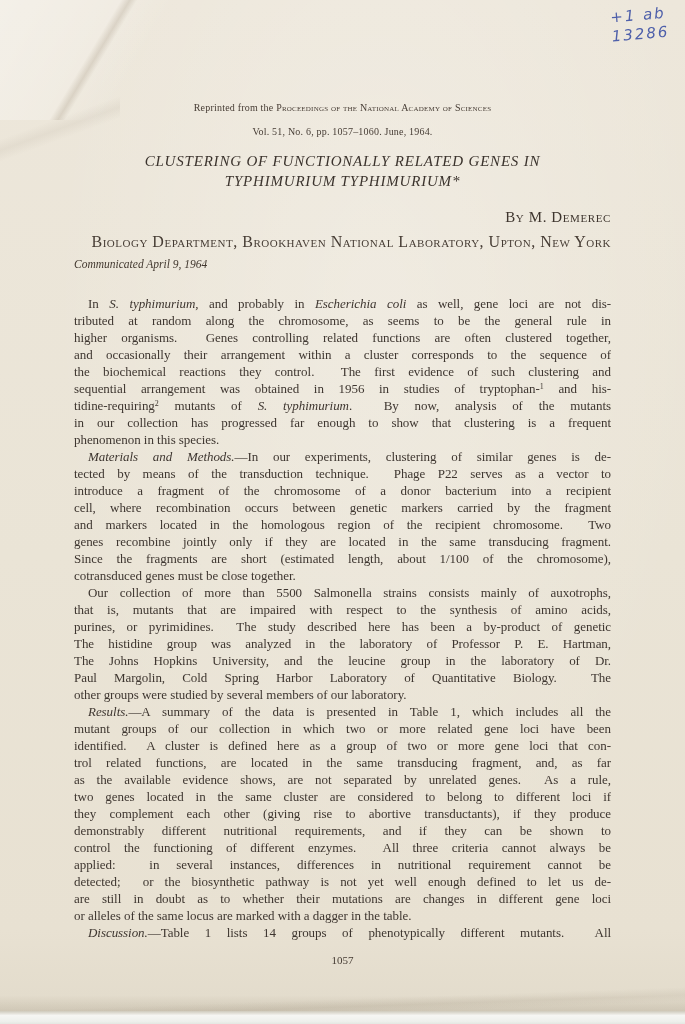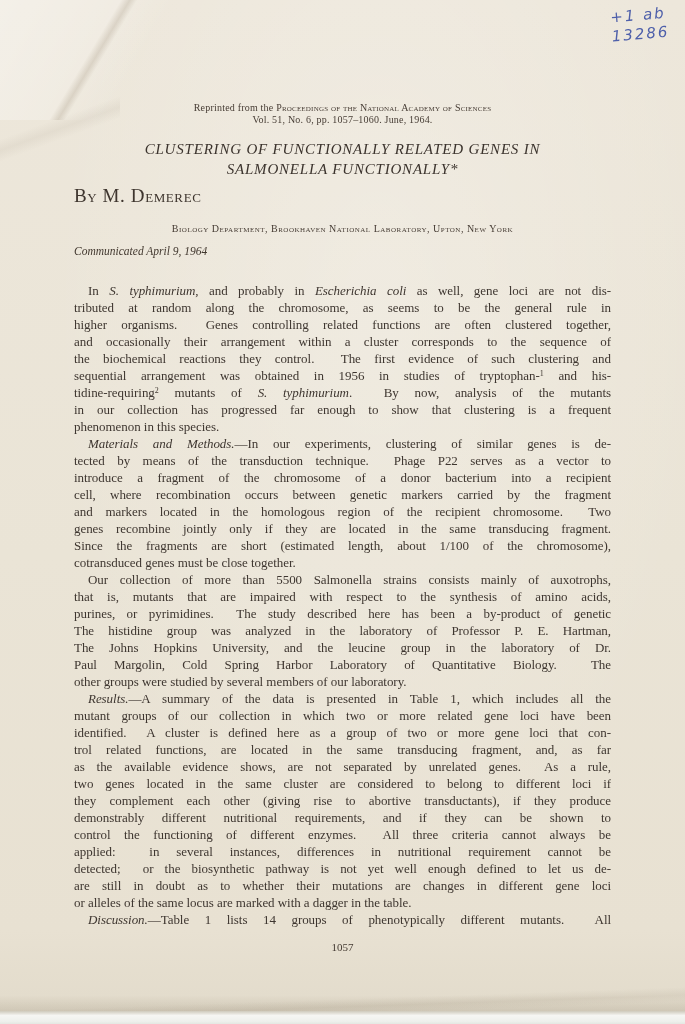--- a/index.html
+++ b/index.html
@@ -50,34 +50,34 @@
   .content {
     position: relative; width: 537px; margin: 0 auto;
     padding-top: 74px; color: #3e3630;
   }
   .reprint-line {
     text-align: center; font-size: 10px; line-height: 12px;
     color: #463c34; letter-spacing: 0.2px; margin-top: 28px;
   }
   .sc { font-variant: small-caps; }
   .vol-line {
-    text-align: center; font-size: 10px; line-height: 12px; margin-top: 0;
+    text-align: center; font-size: 10px; line-height: 12px; margin-top: 12px;
     color: #463c34; letter-spacing: 0.2px;
   }
   .title {
     margin-top: 14px; text-align: center; font-style: italic;
     font-size: 15px; line-height: 19.5px; letter-spacing: 0.8px;
     color: #3b332d;
   }
   .byline {
-    margin-top: 9px; text-align: left; font-size: 19px; line-height: 15px;
+    margin-top: 19px; text-align: right; font-size: 15px; line-height: 15px;
     font-variant: small-caps; letter-spacing: 0.6px; color: #3e352e;
   }
   .affiliation {
-    margin-top: 20px; text-align: center; font-size: 10px; line-height: 12px;
+    margin-top: 11px; text-align: right; font-size: 16px; line-height: 12px;
     font-variant: small-caps; letter-spacing: 0.5px; color: #463c34;
   }
   .communicated {
     margin-top: 9px; font-style: italic;
     font-size: 11.5px; line-height: 14px; color: #42382f;
   }
   .body-text { margin-top: 24px; font-size: 13px; color: #3e3630; }
   .para .line {
     text-align: justify; text-align-last: justify;
     height: 17px; line-height: 17px; overflow: hidden;
@@ -106,21 +106,21 @@
   </div>
 
   <div class="content">
 
     <div class="reprint-line"><span>Reprinted from the </span><span class="sc">Proceedings of the National Academy of Sciences</span></div>
 
     <div class="vol-line">Vol. 51, No. 6, pp. 1057–1060.  June, 1964.</div>
 
     <div class="title">
       <div>CLUSTERING OF FUNCTIONALLY RELATED GENES IN</div>
-      <div>SALMONELLA FUNCTIONALLY*</div>
+      <div>TYPHIMURIUM TYPHIMURIUM*</div>
     </div>
 
     <div class="byline">By M. Demerec</div>
 
     <div class="affiliation">Biology Department, Brookhaven National Laboratory, Upton, New York</div>
 
     <div class="communicated">Communicated April 9, 1964</div>
 
     <div class="body-text">
       <div class="para">

